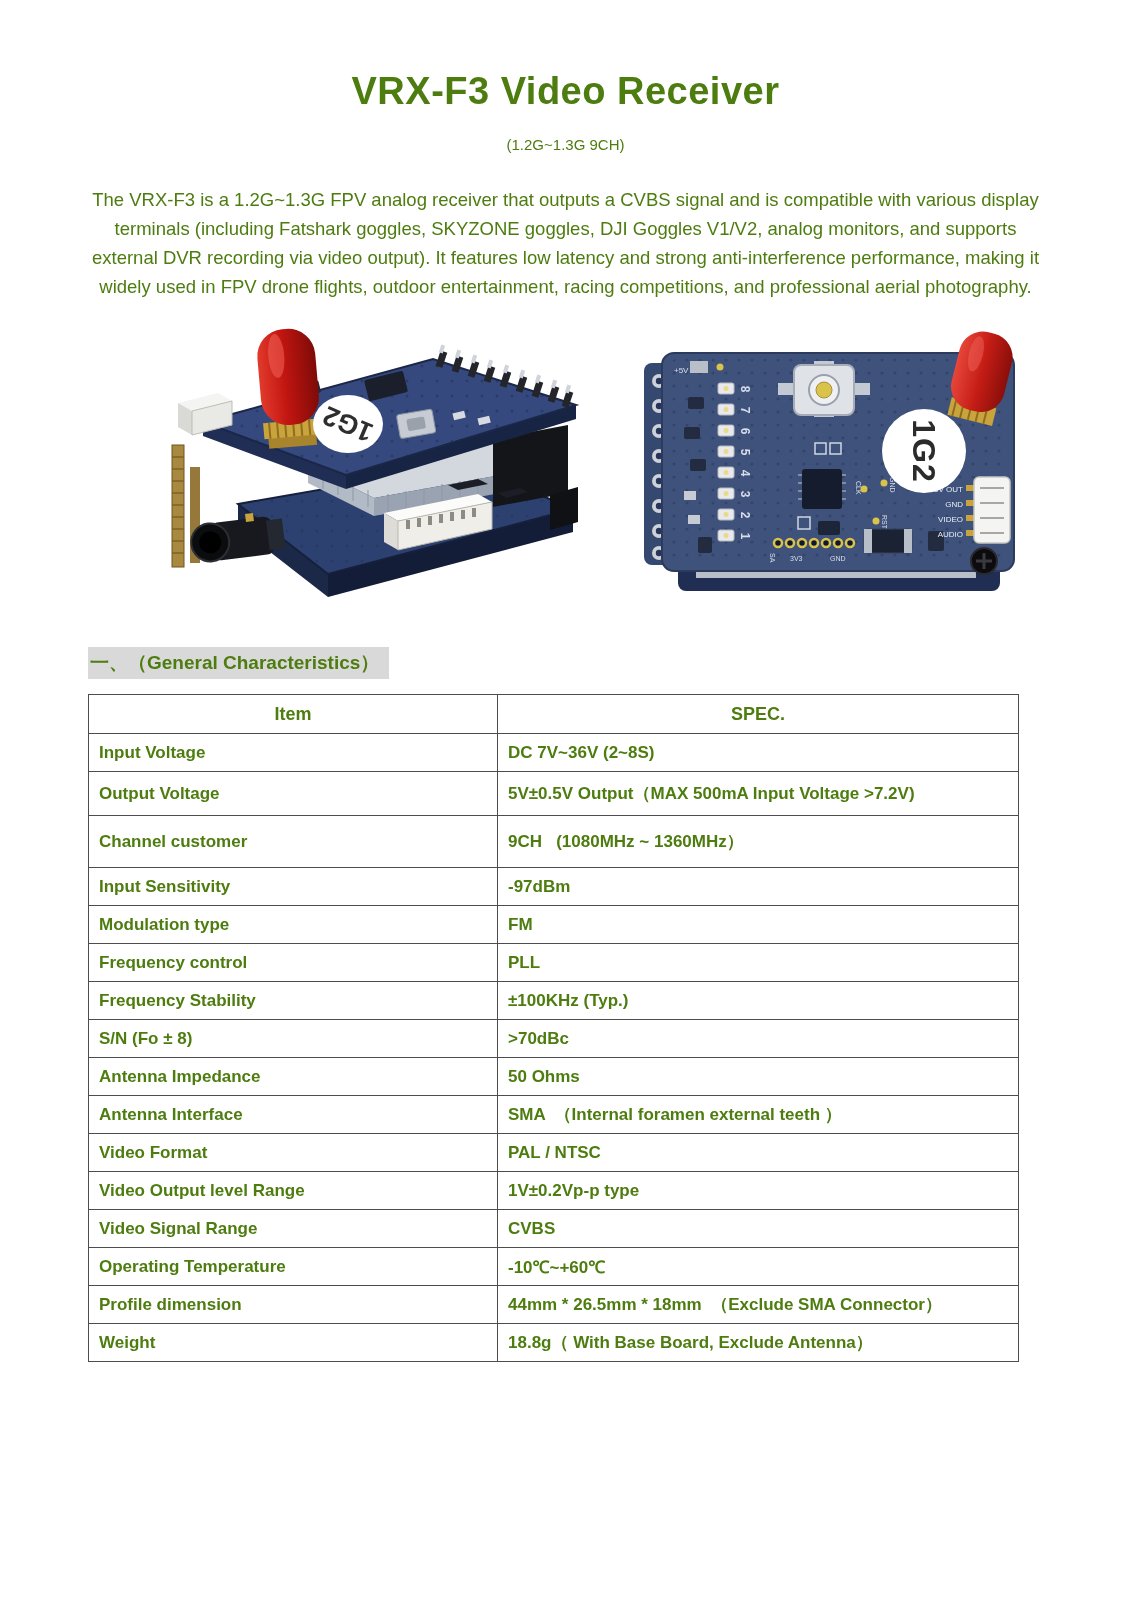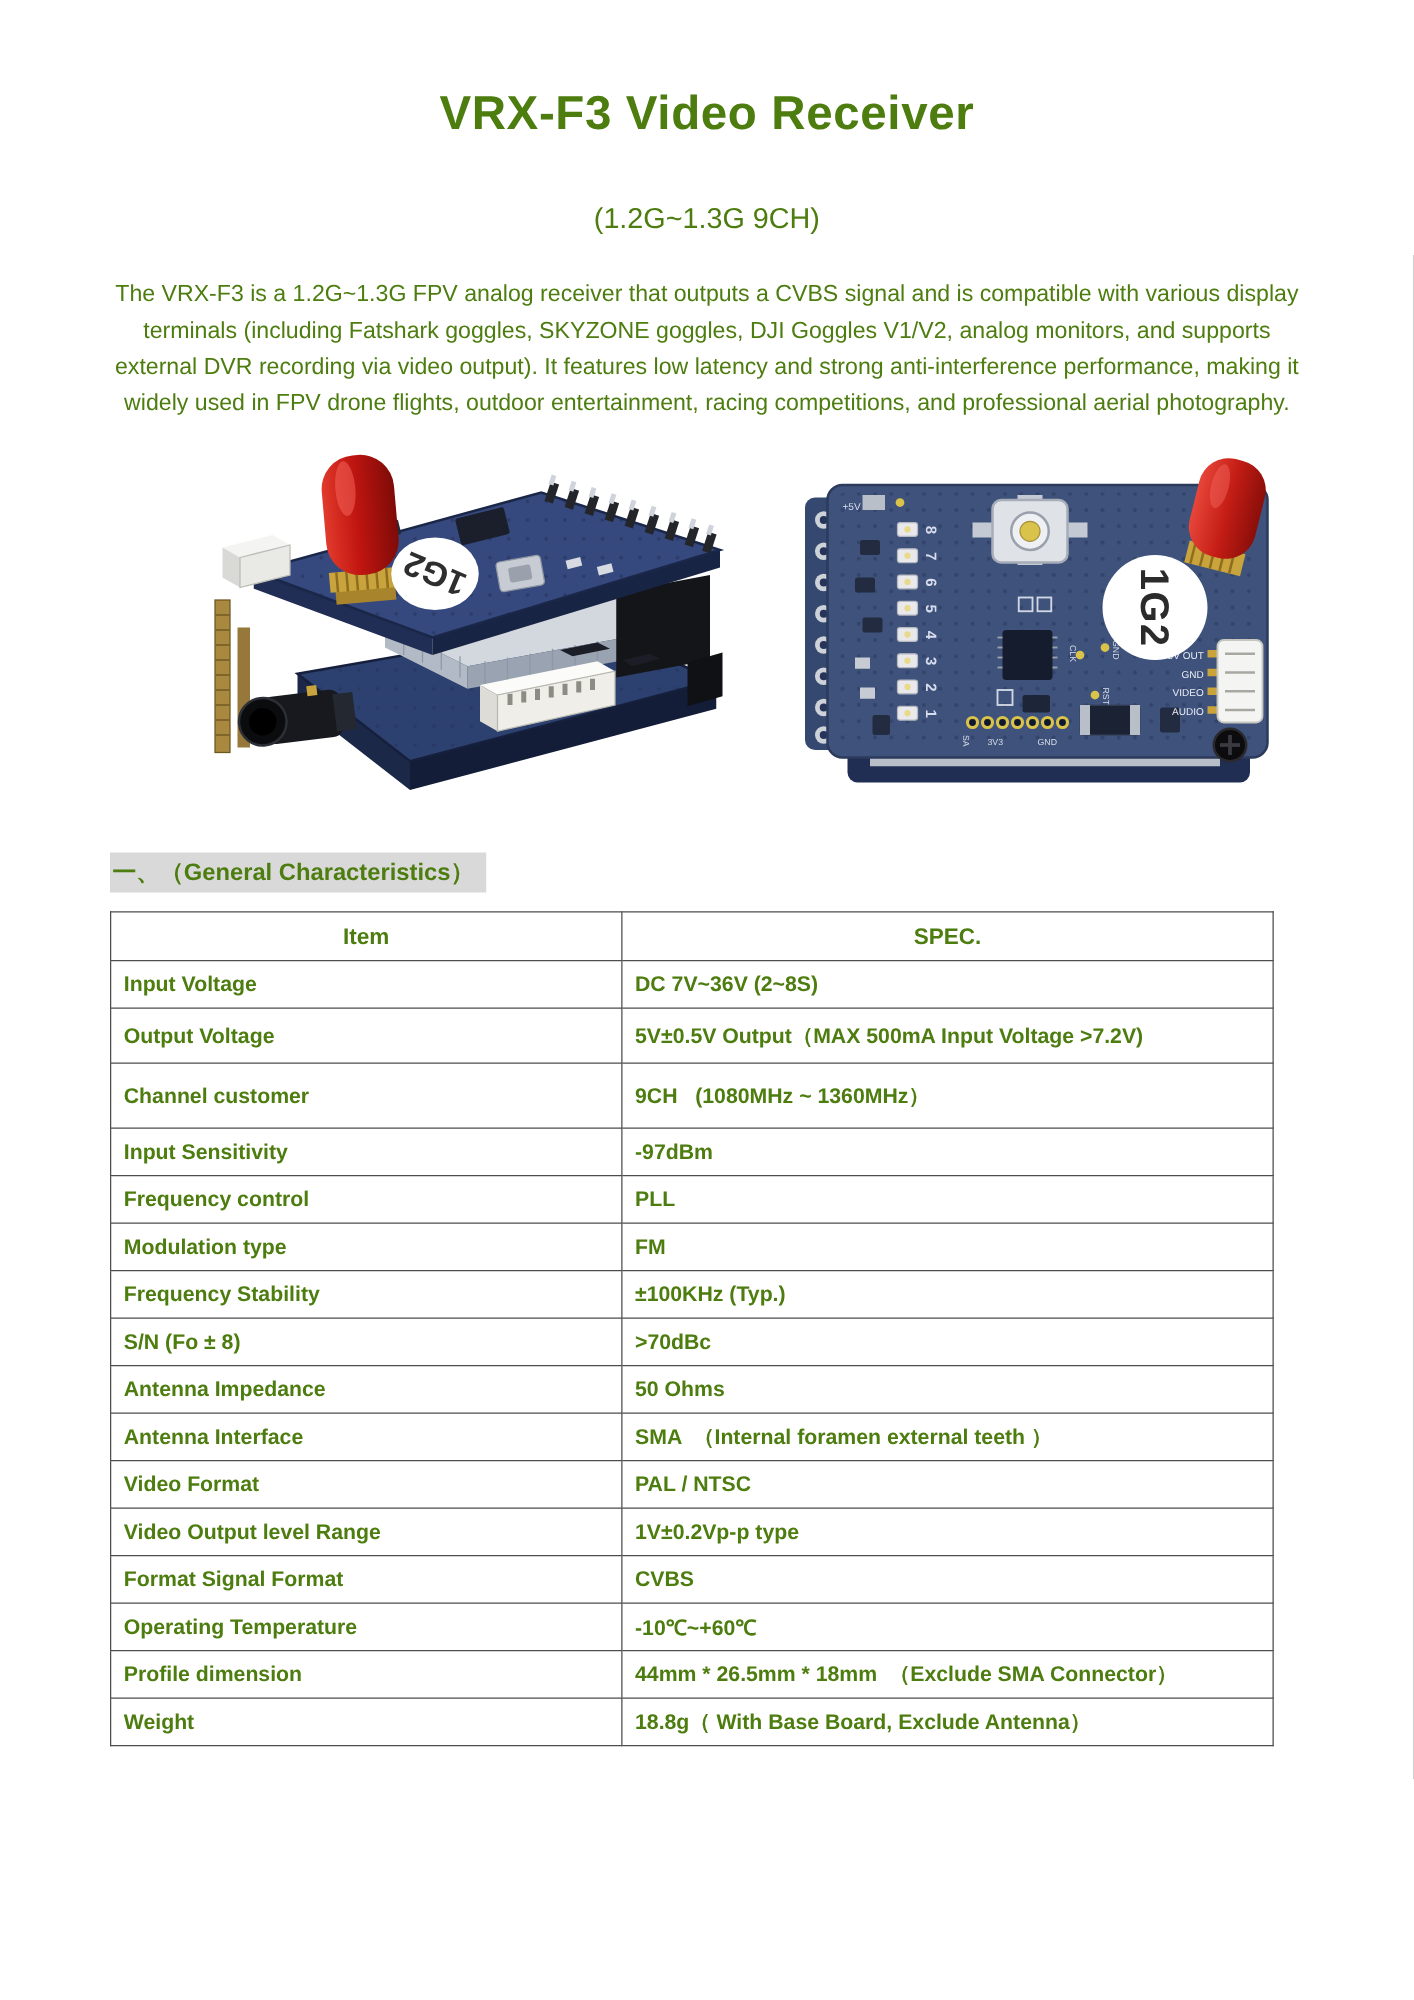--- a/index.html
+++ b/index.html
@@ -6,21 +6,21 @@
   .page {
     position:relative; width:1131px; height:1600px; margin:0 auto;
     background:#ffffff; overflow:hidden;
     font-family:"Liberation Sans", sans-serif; color:#4d7c0f;
   }
   .doc-title {
     margin:0; padding-top:70px; text-align:center;
     font-size:38px; font-weight:700; letter-spacing:0.5px;
   }
   .doc-subtitle {
-    margin-top:48px; text-align:center; font-size:23px; font-weight:400;
+    margin-top:23px; text-align:center; font-size:15px; font-weight:400;
   }
   .intro {
     margin:32px 86px 0 86px; font-size:18.5px; line-height:29px;
     text-align:center;
   }
   .photos {
     margin-top:16px; height:290px; display:flex; align-items:flex-start;
     padding-left:148px;
   }
   .photo-side { width:452px; height:285px; }
@@ -438,28 +438,28 @@
         </tr>
       <tr class="h52">
           <td>Channel customer</td>
           <td>9CH   (1080MHz ~ 1360MHz）</td>
         </tr>
       <tr>
           <td>Input Sensitivity</td>
           <td>-97dBm</td>
         </tr>
       <tr>
+          <td>Modulation type</td>
+          <td>FM</td>
+        </tr>
+      <tr>
           <td>Frequency control</td>
           <td>PLL</td>
         </tr>
       <tr>
-          <td>Modulation type</td>
-          <td>FM</td>
-        </tr>
-      <tr>
           <td>Frequency Stability</td>
           <td>±100KHz (Typ.)</td>
         </tr>
       <tr>
           <td>S/N (Fo ± 8)</td>
           <td>&gt;70dBc</td>
         </tr>
       <tr>
           <td>Antenna Impedance</td>
           <td>50 Ohms</td>
@@ -470,21 +470,21 @@
         </tr>
       <tr>
           <td>Video Format</td>
           <td>PAL / NTSC</td>
         </tr>
       <tr>
           <td>Video Output level Range</td>
           <td>1V±0.2Vp-p type</td>
         </tr>
       <tr>
-          <td>Format Signal Format</td>
+          <td>Video Signal Range</td>
           <td>CVBS</td>
         </tr>
       <tr>
           <td>Operating Temperature</td>
           <td>-10℃~+60℃</td>
         </tr>
       <tr>
           <td>Profile dimension</td>
           <td>44mm * 26.5mm * 18mm  （Exclude SMA Connector）</td>
         </tr>

